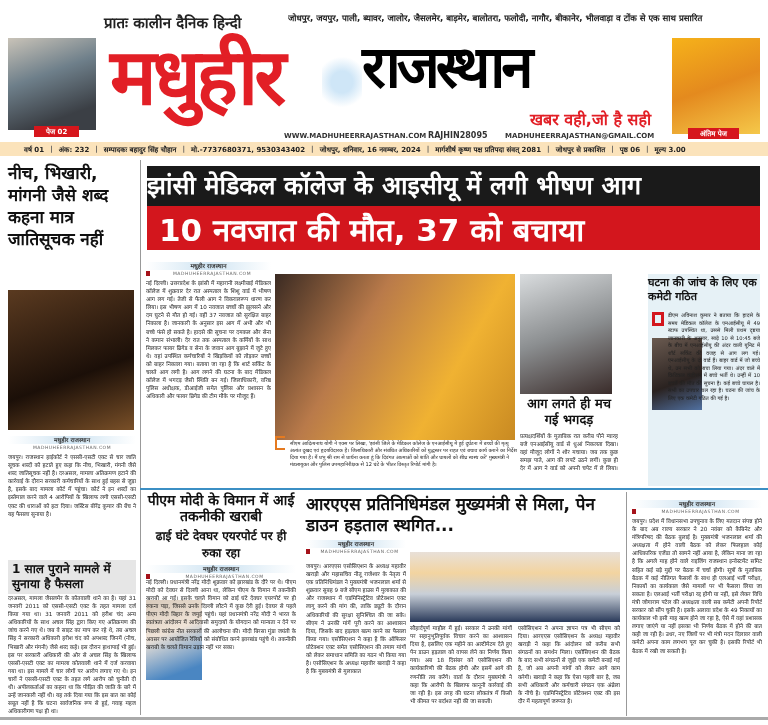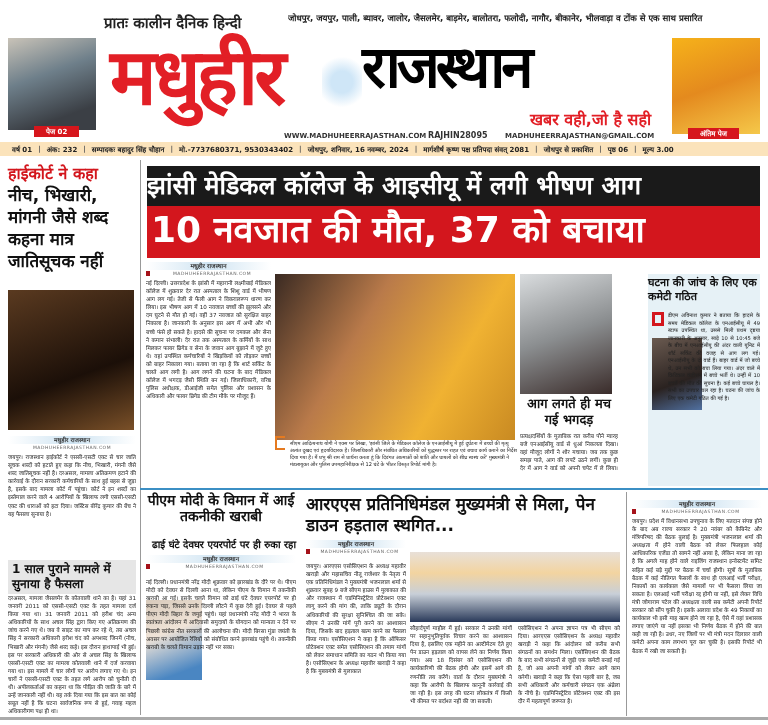--- a/index.html
+++ b/index.html
@@ -8,24 +8,24 @@
 .photo{background:linear-gradient(135deg,#8a7a6a,#3a3028 60%,#6a5040);}
 .tag{position:absolute;background:#d6161c;color:#fff;font-size:7px;padding:1px 12px;font-weight:bold}
 #masthead-left-photo{left:8px;top:38px;width:88px;height:92px;background:linear-gradient(160deg,#c9c3b8,#6e7f8a 40%,#3b3f45 80%)}
 #masthead-right-photo{left:672px;top:38px;width:88px;height:96px;background:linear-gradient(160deg,#f6b21a,#e48a1e 50%,#f5c84a)}
 .kicker{font-size:15px;font-weight:bold;color:#222;font-family:"DejaVu Serif",serif}
 .logo-red{color:#e21f26;font-weight:900;font-size:78px;letter-spacing:-4px;font-family:"DejaVu Sans",sans-serif;line-height:1}
 .logo-black{color:#000;font-weight:900;font-size:58px;letter-spacing:-4px;font-family:"DejaVu Sans",sans-serif;line-height:1}
 .tagline{color:#e21f26;font-weight:bold;font-size:16px}
 .regions{font-size:8.5px;font-weight:bold;color:#222}
 .infoline{font-size:7px;color:#333;font-weight:bold}
-.meta-bar{left:0;top:142px;width:768px;height:14px;background:#fbe3bb;display:flex;align-items:center;font-size:7px;font-weight:bold;color:#222;padding-left:12px;gap:6px;white-space:nowrap}
+.meta-bar{left:0;top:142px;width:768px;height:14px;background:#fbe3bb;display:flex;align-items:center;font-size:7px;font-weight:bold;color:#222;padding-left:24px;gap:6px;white-space:nowrap}
 .meta-bar span.sep{color:#555}
 .hl-black{left:147px;top:166px;width:613px;height:40px;background:#1a1a1a;color:#fff;font-weight:bold;font-size:25px;line-height:40px;white-space:nowrap;overflow:hidden}
-.hl-red{left:147px;top:206px;width:613px;height:52px;background:#d3161d;color:#fff;font-weight:bold;font-size:36px;padding-left:4px;line-height:48px;white-space:nowrap;overflow:hidden}
+.hl-red{left:147px;top:206px;width:613px;height:44px;background:#d3161d;color:#fff;font-weight:bold;font-size:31px;padding-left:12px;line-height:48px;white-space:nowrap;overflow:hidden}
 .left-col-title-red{color:#d3161d;font-weight:bold;font-size:16px}
 .left-col-title{font-weight:bold;font-size:17px;line-height:22px}
 .bodytext{font-size:5.6px;line-height:8.1px;color:#222;text-align:justify}
 .byline{font-size:6px;color:#333;text-align:center;background:linear-gradient(90deg,#fff,#cfe4f2,#fff);font-weight:bold;margin-bottom:1px}
 .url{font-size:4.5px;color:#666;text-align:center;letter-spacing:.5px}
 .red-mark{width:4px;height:5px;background:#a5121a;display:inline-block}
 .secthead{font-weight:bold;font-size:17px;line-height:20px;color:#111}
 .box-side{background:#e6f1f6}
 .divider-v{background:#999;width:1px}
 .caption{font-size:5px;line-height:7px;color:#222}
@@ -66,21 +66,20 @@
   <span>मार्गशीर्ष कृष्ण पक्ष प्रतिपदा संवत् 2081</span>
     <span class="sep">|</span>
   <span>जोधपुर से प्रकाशित</span>
     <span class="sep">|</span>
   <span>पृष्ठ 06</span>
     <span class="sep">|</span>
   <span>मूल्य 3.00</span>
 </div>
 
 <div class="abs" style="left:8px;top:162px;width:128px">
-  <div class="left-col-title-red">हाईकोर्ट ने कहा</div>
   <div class="left-col-title">नीच, भिखारी, मांगनी जैसे शब्द कहना मात्र जातिसूचक नहीं</div>
 </div>
 <div class="abs photo" style="left:8px;top:290px;width:126px;height:140px;background:linear-gradient(160deg,#5a3a20,#1b0f08 60%,#7a5028)"></div>
 <div class="abs" style="left:8px;top:436px;width:128px">
   <div class="byline">मधुहीर राजस्थान</div>
   <div class="url">MADHUHEERRAJASTHAN.COM</div>
   <div class="bodytext" style="margin-top:3px">जयपुर। राजस्थान हाईकोर्ट ने एससी-एसटी एक्ट से चार जाति सूचक शब्दों को हटाते हुए कहा कि नीच, भिखारी, मंगनी जैसे शब्द जातिसूचक नहीं है। दरअसल, मामला अतिक्रमण हटाने की कार्रवाई के दौरान सरकारी कर्मचारियों के साथ हुई बहस से जुड़ा है, इसके बाद मामला कोर्ट में पहुंचा। कोर्ट ने इन शब्दों का इस्तेमाल करने वाले 4 आरोपियों के खिलाफ लगी एससी-एसटी एक्ट की धाराओं को हटा दिया। जस्टिस बीरेंद्र कुमार की बेंच ने यह फैसला सुनाया है।</div>
 </div>
 <div class="abs" style="left:8px;top:560px;width:128px;background:#e6e6e6;padding:2px 4px">
   <div class="secthead" style="font-size:12px;line-height:15px">1 साल पुराने मामले में सुनाया है फैसला</div>
@@ -112,21 +111,21 @@
 <div class="abs box-side" style="left:648px;top:274px;width:112px;height:212px"></div>
 <div class="abs secthead" style="left:648px;top:276px;width:112px;text-align:left;font-size:11px;line-height:14px">घटना की जांच के लिए एक कमेटी गठित</div>
 <div class="abs" style="left:652px;top:312px;width:12px;height:14px;border:3px solid #d3161d"></div>
 <div class="abs photo" style="left:652px;top:338px;width:50px;height:72px;background:linear-gradient(160deg,#6a5a50,#2a2220 60%,#5070a0)"></div>
 <div class="abs bodytext" style="left:668px;top:312px;width:92px;height:172px;overflow:hidden;font-size:5.2px;line-height:7.5px">डीएम अविनाश कुमार ने बताया कि हादसे के समय मेडिकल कॉलेज के एनआईसीयू में 49 स्टाफ उपस्थित था, उससे मिली प्रथम दृष्टया जानकारी के अनुसार, साढ़े 10 से 10:45 बजे के बीच में एनआईसीयू की अंदर वाली यूनिट में शॉर्ट सर्किट की वजह से आग लग गई। एनआईसीयू के दो वार्ड हैं। बाहर वार्ड में जो बच्चे थे, उन सभी को बचा लिया गया। अंदर वाले में क्रिटिकल कंडीशन में बच्चे भर्ती थे। उन्हीं में 10 बच्चों की मौत की सूचना है। कई बच्चे घायल है। सभी का उपचार चल रहा है। घटना की जांच के लिए एक कमेटी गठित की गई है।</div>
 
 <div class="abs" style="left:140px;top:488px;width:628px;height:2px;background:#3b8fc4"></div>
 
 <div class="abs" style="left:146px;top:492px;width:150px">
   <div class="secthead" style="text-align:center;font-size:14px;line-height:16px">पीएम मोदी के विमान में आई तकनीकी खराबी</div>
-  <div style="text-align:right;font-size:10px;font-weight:bold;margin-top:13px">ढाई घंटे देवघर एयरपोर्ट पर ही रुका रहा</div>
+  <div style="text-align:center;font-size:12px;font-weight:bold;margin-top:3px">ढाई घंटे देवघर एयरपोर्ट पर ही रुका रहा</div>
   <div class="byline" style="margin-top:4px">मधुहीर राजस्थान</div>
   <div style="display:flex;align-items:center;gap:3px">
       <span class="red-mark"></span>
       <div class="url" style="flex:1">MADHUHEERRAJASTHAN.COM</div>
     </div>
 </div>
 <div class="abs photo" style="left:146px;top:600px;width:56px;height:80px;background:linear-gradient(160deg,#d8cabb,#f0e4d8 40%,#4a86c2 85%)"></div>
 <div class="abs bodytext" style="left:146px;top:578px;width:150px;height:140px;overflow:hidden;text-indent:0">नई दिल्ली। प्रधानमंत्री नरेंद्र मोदी शुक्रवार को झारखंड के दौरे पर थे। पीएम मोदी को देवघर से दिल्ली आना था, लेकिन पीएम के विमान में तकनीकी खराबी आ गई। इसके चलते विमान को ढाई घंटे देवघर एयरपोर्ट पर ही रुकना पड़ा, जिससे उनके दिल्ली लौटने में कुछ देरी हुई। देवघर से पहले पीएम मोदी बिहार के जमुई पहुंचे। यहां प्रधानमंत्री नरेंद्र मोदी ने भारत के स्वतंत्रता आंदोलन में आदिवासी समुदायों के योगदान को मान्यता न देने पर पिछली कांग्रेस नीत सरकारों की आलोचना की। मोदी बिरसा मुंडा जयंती के अवसर पर आयोजित रैलियों को संबोधित करने झारखंड पहुंचे थे। तकनीकी खराबी के चलते विमान उड़ान नहीं भर सका।</div>
 
 <div class="abs secthead" style="left:306px;top:494px;width:315px;font-size:17px;line-height:21px">आरएएस प्रतिनिधिमंडल मुख्यमंत्री से मिला, पेन डाउन हड़ताल स्थगित...</div>

